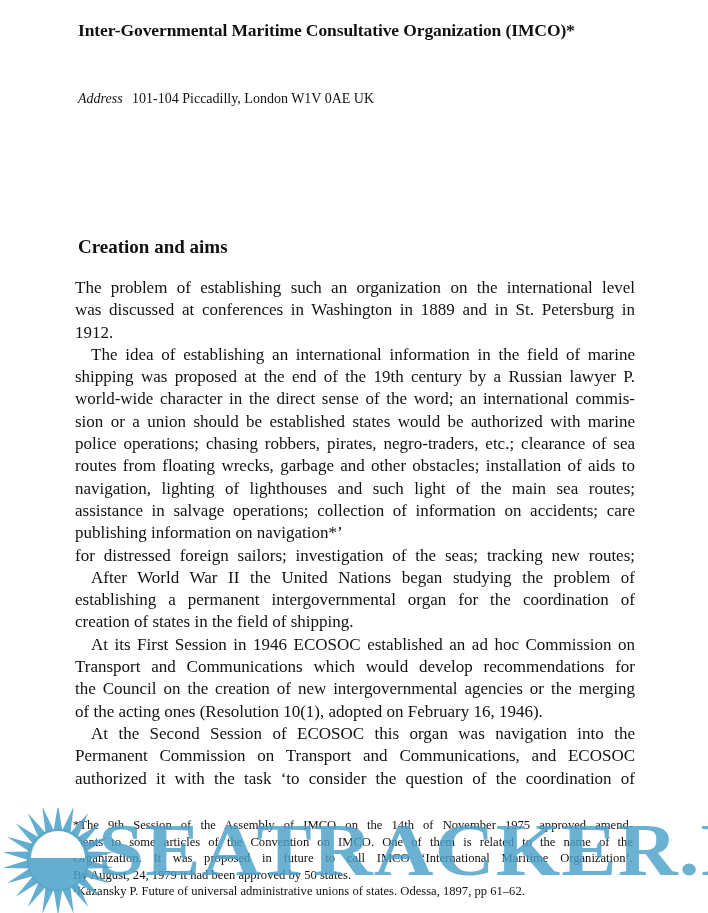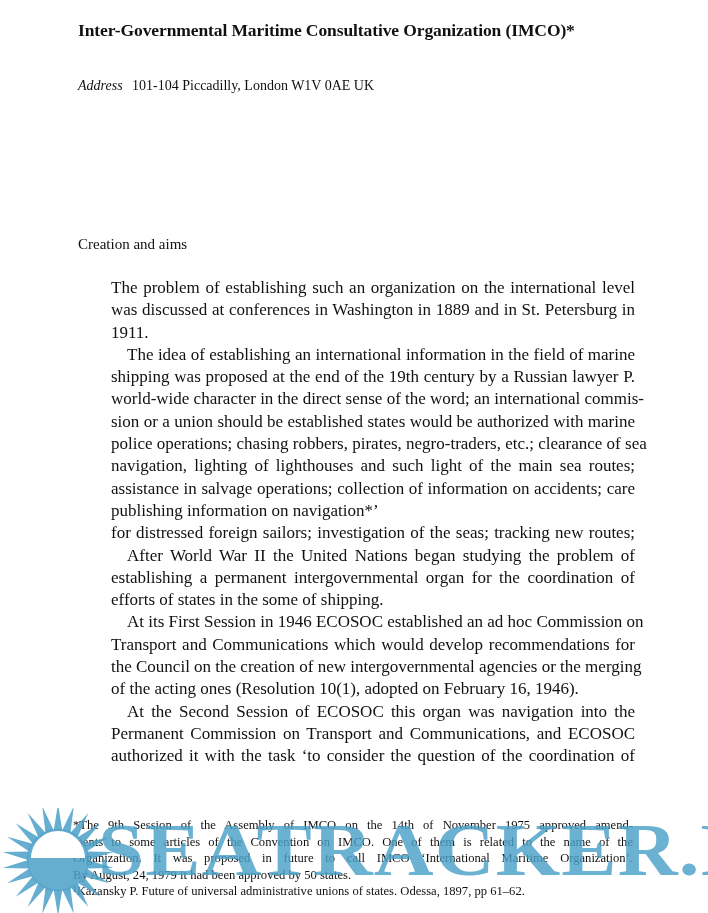--- a/index.html
+++ b/index.html
@@ -23,49 +23,48 @@
     .title {
       position: absolute;
       left: 78px; top: 20px;
       font-size: 17.5px;
       font-weight: bold;
       letter-spacing: -0.1px;
       white-space: nowrap;
     }
     .address {
       position: absolute;
-      left: 78px; top: 78px;
+      left: 78px; top: 91px;
       font-size: 14px;
       white-space: nowrap;
     }
     .address .label {
       font-style: italic;
       margin-right: 6px;
     }
     .section-heading {
       position: absolute;
       left: 78px; top: 236px;
-      font-size: 15px;
-      font-weight: normal;
+      font-size: 19px;
+      font-weight: bold;
       white-space: nowrap;
     }
     .body-text {
       position: absolute;
       left: 75px; top: 277px;
       width: 560px;
       font-size: 17px;
       line-height: 22.3px;
     }
     .body-text .line {
       display: block;
       white-space: nowrap;
       text-align: justify;
       text-align-last: justify;
       height: 22.3px;
-      margin-left: 36px;
     }
     .body-text .line.last {
       text-align-last: left;
     }
     .body-text .line.indent {
       padding-left: 16px;
     }
     .footnotes {
       position: absolute;
       left: 73px; top: 817px;
@@ -114,33 +113,34 @@
   <div class="address">
     <span class="label">Address</span>
     <span>101-104 Piccadilly, London W1V 0AE UK</span>
   </div>
 
   <div class="section-heading">Creation and aims</div>
 
   <div class="body-text">
     <span class="line">The problem of establishing such an organization on the international level</span>
     <span class="line">was discussed at conferences in Washington in 1889 and in St. Petersburg in</span>
-    <span class="line last">1911.</span>
+    <span class="line last">1912.</span>
     <span class="line indent">The idea of establishing an international information in the field of marine</span>
     <span class="line">shipping was proposed at the end of the 19th century by a Russian lawyer P.</span>
     <span class="line">world-wide character in the direct sense of the word; an international commis-</span>
     <span class="line">sion or a union should be established states would be authorized with marine</span>
     <span class="line">police operations; chasing robbers, pirates, negro-traders, etc.; clearance of sea</span>
+    <span class="line">routes from floating wrecks, garbage and other obstacles; installation of aids to</span>
     <span class="line">navigation, lighting of lighthouses and such light of the main sea routes;</span>
     <span class="line">assistance in salvage operations; collection of information on accidents; care</span>
     <span class="line last">publishing information on navigation*’</span>
     <span class="line">for distressed foreign sailors; investigation of the seas; tracking new routes;</span>
     <span class="line indent">After World War II the United Nations began studying the problem of</span>
     <span class="line">establishing a permanent intergovernmental organ for the coordination of</span>
-    <span class="line last">efforts of states in the some of shipping.</span>
+    <span class="line last">creation of states in the field of shipping.</span>
     <span class="line indent">At its First Session in 1946 ECOSOC established an ad hoc Commission on</span>
     <span class="line">Transport and Communications which would develop recommendations for</span>
     <span class="line">the Council on the creation of new intergovernmental agencies or the merging</span>
     <span class="line last">of the acting ones (Resolution 10(1), adopted on February 16, 1946).</span>
     <span class="line indent">At the Second Session of ECOSOC this organ was navigation into the</span>
     <span class="line">Permanent Commission on Transport and Communications, and ECOSOC</span>
     <span class="line">authorized it with the task ‘to consider the question of the coordination of</span>
   </div>
 
   <div class="footnotes">

